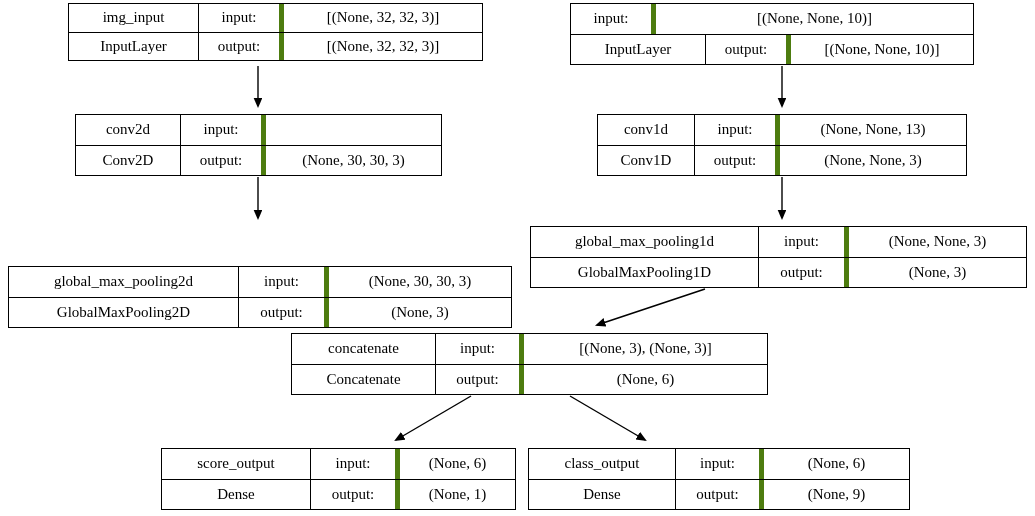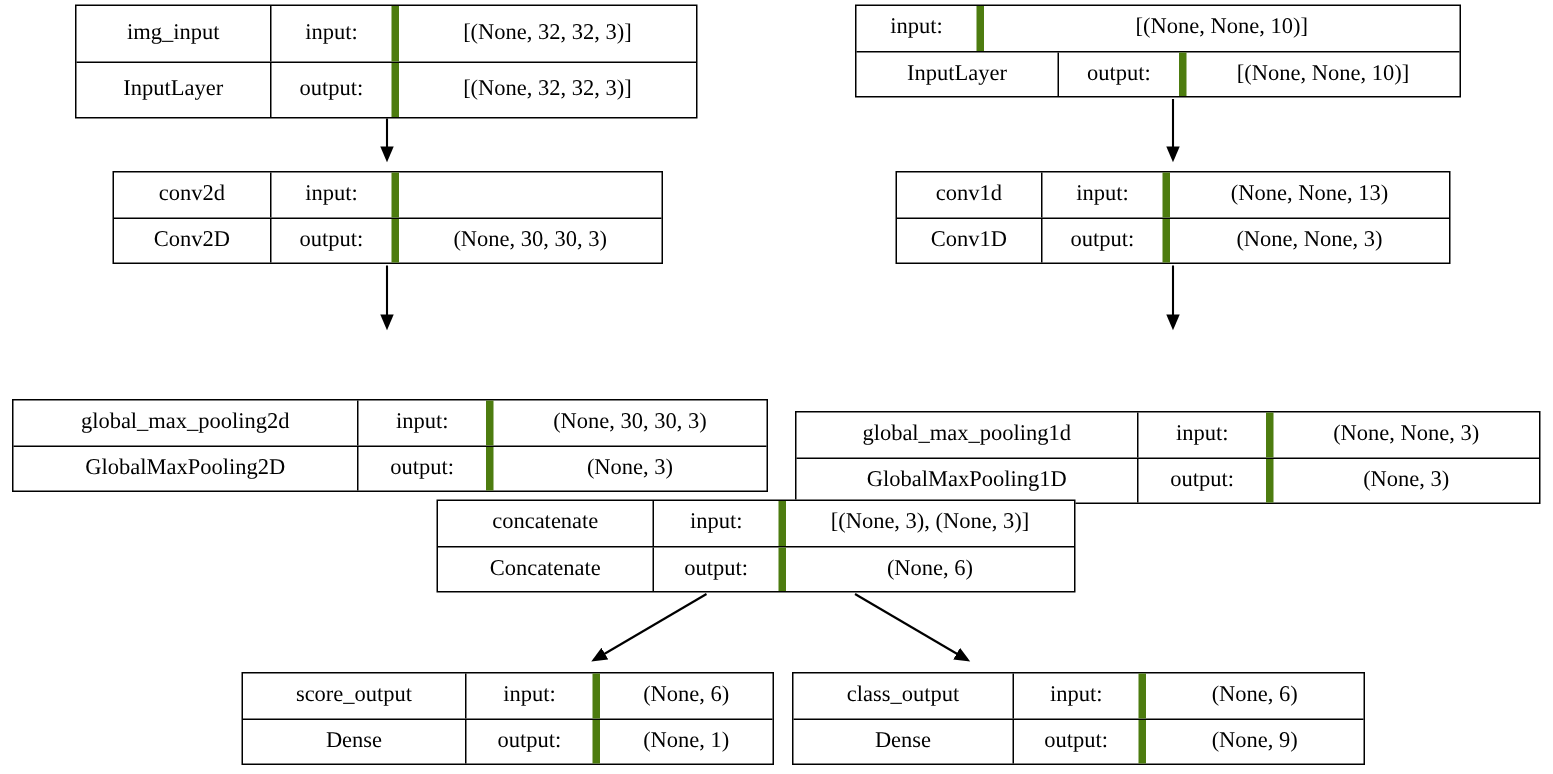--- a/index.html
+++ b/index.html
@@ -78,21 +78,21 @@
         <path d="M 258,177 L 258,218" marker-end="url(#arrow)"></path>
         <path d="M 782,177 L 782,218" marker-end="url(#arrow)"></path>
         <path d="M 333,289 L 443,325" marker-end="url(#arrow)"></path>
         <path d="M 705,289 L 597,325" marker-end="url(#arrow)"></path>
         <path d="M 471,396 L 396,440" marker-end="url(#arrow)"></path>
         <path d="M 570,396 L 645,440" marker-end="url(#arrow)"></path>
       </g>
   </svg>
 
   <div id="nodes">
-      <div class="node" style="left: 50px; top: 3px; width: 415px; height: 76px;">
+      <div class="node" style="left: 68px; top: 3px; width: 415px; height: 58px;">
         <div class="row">
           <div class="cell name" style="width: 130px;">img_input</div>
           <div class="cell label" style="width: 85px;">input:</div>
           <div class="cell value" style="flex: 1 1 0px;">[(None, 32, 32, 3)]</div>
         </div>
         <div class="row">
           <div class="cell name" style="width: 130px;">InputLayer</div>
           <div class="cell label" style="width: 85px;">output:</div>
           <div class="cell value" style="flex: 1 1 0px;">[(None, 32, 32, 3)]</div>
         </div>
@@ -136,33 +136,33 @@
           <div class="cell name" style="width: 230px;">global_max_pooling2d</div>
           <div class="cell label" style="width: 90px;">input:</div>
           <div class="cell value" style="flex: 1 1 0px;">(None, 30, 30, 3)</div>
         </div>
         <div class="row">
           <div class="cell name" style="width: 230px;">GlobalMaxPooling2D</div>
           <div class="cell label" style="width: 90px;">output:</div>
           <div class="cell value" style="flex: 1 1 0px;">(None, 3)</div>
         </div>
       </div>
-      <div class="node" style="left: 530px; top: 226px; width: 497px; height: 62px; margin-top: 48px;">
+      <div class="node" style="left: 530px; top: 226px; width: 497px; height: 62px;">
         <div class="row">
           <div class="cell name" style="width: 228px;">global_max_pooling1d</div>
           <div class="cell label" style="width: 90px;">input:</div>
           <div class="cell value" style="flex: 1 1 0px;">(None, None, 3)</div>
         </div>
         <div class="row">
           <div class="cell name" style="width: 228px;">GlobalMaxPooling1D</div>
           <div class="cell label" style="width: 90px;">output:</div>
           <div class="cell value" style="flex: 1 1 0px;">(None, 3)</div>
         </div>
       </div>
-      <div class="node" style="left: 291px; top: 333px; width: 426px; height: 62px; text-align: right;">
+      <div class="node" style="left: 291px; top: 333px; width: 477px; height: 62px; text-align: right;">
         <div class="row">
           <div class="cell name" style="width: 144px;">concatenate</div>
           <div class="cell label" style="width: 88px;">input:</div>
           <div class="cell value" style="flex: 1 1 0px;">[(None, 3), (None, 3)]</div>
         </div>
         <div class="row">
           <div class="cell name" style="width: 144px;">Concatenate</div>
           <div class="cell label" style="width: 88px;">output:</div>
           <div class="cell value" style="flex: 1 1 0px;">(None, 6)</div>
         </div>

